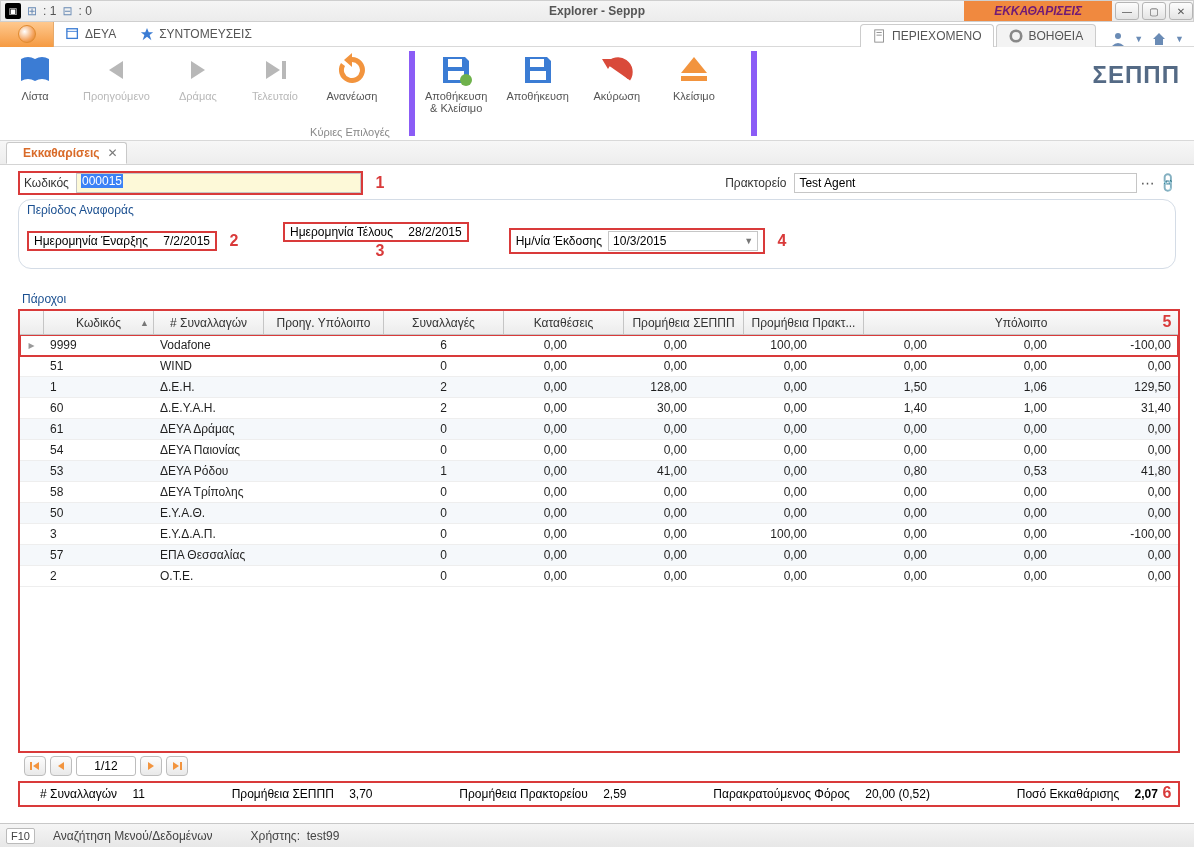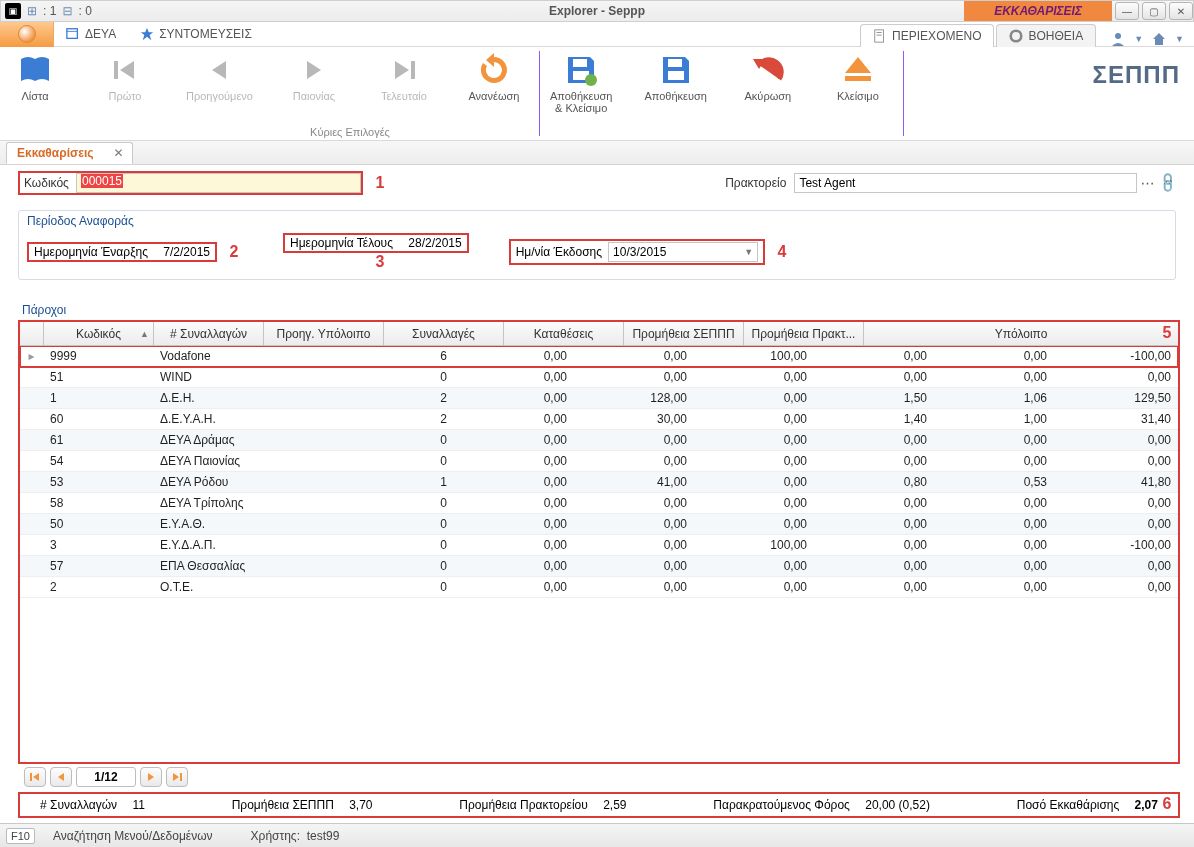--- a/index.html
+++ b/index.html
@@ -23,47 +23,47 @@
   .bar2-item .ico { width:14px; height:14px; }
   .right-tabs { position:absolute; right:6px; top:0; height:25px; display:flex; align-items:flex-end;}
   .rtab { padding:4px 12px; border:1px solid #ccc; border-bottom:none; background:#f3f3f3; border-radius:4px 4px 0 0; margin-left:2px; display:flex; align-items:center; gap:5px; color:#555; cursor:default; font-size:12px;}
   .rtab.active { background:#fff; }
   .rtab .ico { width:14px; height:14px;}
   .user-area { display:flex; align-items:center; gap:8px; margin-left:14px; padding-right:4px;}
   .user-ico, .small-ico { width:16px; height:16px;}
 
   
   .ribbon { height:94px; background:#fff; border-bottom:1px solid #d9d9d9; display:flex; padding:4px 6px; position:relative;}
-  .ribbon-group { display:flex; gap:32px; padding-right:16px; border-right:1px solid #8b5cf6; margin-right:10px;}
+  .ribbon-group { display:flex; gap:19px; padding-right:28px; border-right:6px solid #8b5cf6; margin-right:10px;}
   .rbtn { display:flex; flex-direction:column; align-items:center; justify-content:flex-start; width:auto; min-width:58px; cursor:default; color:#555;}
   .rbtn.disabled { color:#b8b8b8;}
   .rbtn .ricon { width:34px; height:34px; margin-top:2px; display:flex; align-items:center; justify-content:center;}
   .rbtn .rtxt { font-size:11px; text-align:center; line-height:12px; margin-top:3px;}
   .ribbon-caption { position:absolute; bottom:2px; left:0; right:0; text-align:center; color:#888; font-size:11px;}
   .brand { position:absolute; right:14px; top:14px; display:flex; align-items:center; gap:10px;}
   .brand-text { font-size:24px; font-weight:bold; color:#546a85; letter-spacing:1px;}
 
   
   .doc-tabs { height:24px; background:linear-gradient(#f7f7f7,#ededed); border-bottom:1px solid #d4d4d4; display:flex; align-items:flex-end; padding-left:6px;}
-  .doc-tab { background:#fff; border:1px solid #c9c9c9; border-bottom:1px solid #fff; padding:3px 8px 3px 10px; display:flex; align-items:center; gap:20px; border-radius:3px 3px 0 0; color:#d96b29; font-weight:bold; cursor:default;justify-content:space-between;}
+  .doc-tab { background:#fff; border:1px solid #c9c9c9; border-bottom:1px solid #fff; padding:3px 8px 3px 16px; display:flex; align-items:center; gap:8px; border-radius:3px 3px 0 0; color:#d96b29; font-weight:bold; cursor:default;justify-content:space-between;}
   .doc-tab .closex { font-weight:normal; color:#777; cursor:default;}
 
   
   .form-area { padding:6px 10px 15px 10px;}
   .row { display:flex; align-items:center; margin-bottom:4px;}
   .lbl { color:#333; font-size:12px; padding:3px 8px 3px 4px; }
   .hl-red { border:2px solid #d93a3a; }
   .marker { color:#d93a3a; font-weight:bold; font-size:16px; margin-left:8px; display:inline-block; width:18px; text-align:center;}
   .code-input { background:#fdf9d8; border:1px solid #c6c6c6; height:20px; padding:0 4px; color:#1b5fab; font-size:12px;}
-  .code-input span{ background:#ef4444; color:#fff; padding:0 1px;}
+  .code-input span{ background:#3b82f6; color:#fff; padding:0 1px;}
   .agent-input { flex:1; border:1px solid #c6c6c6; height:20px; padding:0 4px; background:#fff; display:flex; align-items:center;}
   .agent-extra { display:flex; gap:4px; margin-left:4px;}
   .agent-extra .pbtn{ border:none; background:transparent; color:#555; cursor:default; font-size:14px;}
 
-  .groupbox { border:1px solid #d4dce6; border-radius:3px; margin-top:15px; }
+  .groupbox { border:1px solid #d4dce6; border-radius:13px; margin-top:4px; }
   .groupbox > .gtitle { color:#1a4f90; font-size:12px; padding:3px 8px;}
   .groupbox > .gbody { padding:2px 8px 8px 8px; display:flex; align-items:center; gap:40px;}
   .datecell { display:flex; align-items:center; gap:6px; padding:2px 6px;}
   .datecell.hl-red{ padding:1px 5px;}
   .dateinput { border:1px solid #c6c6c6; height:20px; padding:0 4px; background:#fff; width:150px; display:flex; align-items:center; justify-content:space-between;}
   .dateinput .dd { color:#777; cursor:default; font-size:9px;}
 
   
   .grid-wrap { margin-top:20px;}
   .grid-title{ color:#1a4f90; font-size:12px; padding:3px 4px;}
@@ -89,21 +89,21 @@
   .gc{ border-right:1px solid transparent; padding:0 6px; height:100%; display:flex; align-items:center;}
   .gc.num{justify-content:flex-end;}
   .gc.handle{justify-content:center; color:#999;}
   .row-red{ outline:2px solid #d93a3a; outline-offset:-1px; position:relative; z-index:1;}
   .grid-body{flex:1; overflow:hidden;}
 
   
   .pager{ height:26px; display:flex; align-items:center; padding:0 6px; gap:4px;}
   .pgbtn{ width:22px; height:20px; border:1px solid #bdbdbd; border-radius:4px; background:linear-gradient(#fdfdfd,#e9e9e9); display:inline-flex; align-items:center; justify-content:center; cursor:default;}
   .pgbtn svg{width:10px;height:10px;}
-  .pgtxt{ width:60px; text-align:center; background:#fff; border:1px solid #bdbdbd; height:20px; line-height:18px; border-radius:3px;font-weight:bold;}
+  .pgtxt{ width:60px; text-align:center; background:#fff; border:1px solid #bdbdbd; height:20px; line-height:18px; border-radius:3px;}
 
   
   .summary { border:2px solid #d93a3a; height:26px; margin-top:2px; display:flex; align-items:center; justify-content:space-between; padding:0 20px; font-size:12px;}
   .summary .sitem{ display:flex; gap:6px;}
   .summary .sval{ font-weight:bold;}
 
   
   .statusbar{ position:absolute; bottom:0; left:0; right:0; height:24px; background:linear-gradient(#f5f5f5,#e7e7e7); border-top:1px solid #c8c8c8; display:flex; align-items:center; font-size:12px; color:#444; padding:0 6px; gap:18px;}
   .statusbar .key{ border:1px solid #bbb; background:#fff; padding:1px 4px; border-radius:2px; font-size:11px;}
   .form-and-below{position:absolute; top:165px; bottom:24px; left:0; right:0; padding:0 8px;}
@@ -186,41 +186,32 @@
         <div class="ricon">
             <svg viewBox="0 0 34 34">
               <path class="c-blue" d="M3 6 Q10 2 17 6 Q24 2 31 6 L31 28 Q24 24 17 28 Q10 24 3 28 Z"></path>
             </svg>
           </div>
         <div class="rtxt">Λίστα</div>
       </div>
       <div class="rbtn disabled">
         <div class="ricon">
             <svg viewBox="0 0 34 34">
-              <rect class="c-grey" x="6" y="8" width="4" height="18"></rect>
-              <path class="c-grey" d="M26 8 L12 17 L26 26 Z"></path>
-            </svg>
-          </div>
-        <div class="rtxt">Πρώτο</div>
+              <path class="c-grey" d="M24 8 L10 17 L24 26 Z"></path>
+            </svg>
+          </div>
+        <div class="rtxt">Προηγούμενο</div>
       </div>
       <div class="rbtn disabled">
         <div class="ricon">
             <svg viewBox="0 0 34 34">
-              <path class="c-grey" d="M24 8 L10 17 L24 26 Z"></path>
-            </svg>
-          </div>
-        <div class="rtxt">Προηγούμενο</div>
-      </div>
-      <div class="rbtn disabled">
-        <div class="ricon">
-            <svg viewBox="0 0 34 34">
               <path class="c-grey" d="M10 8 L24 17 L10 26 Z"></path>
             </svg>
           </div>
-        <div class="rtxt">Παιονίας</div>
+        <div class="rtxt">Δράμας</div>
       </div>
       <div class="rbtn disabled">
         <div class="ricon">
             <svg viewBox="0 0 34 34">
               <path class="c-grey" d="M8 8 L22 17 L8 26 Z"></path>
               <rect class="c-grey" x="24" y="8" width="4" height="18"></rect>
             </svg>
           </div>
         <div class="rtxt">Τελευταίο</div>
       </div>

